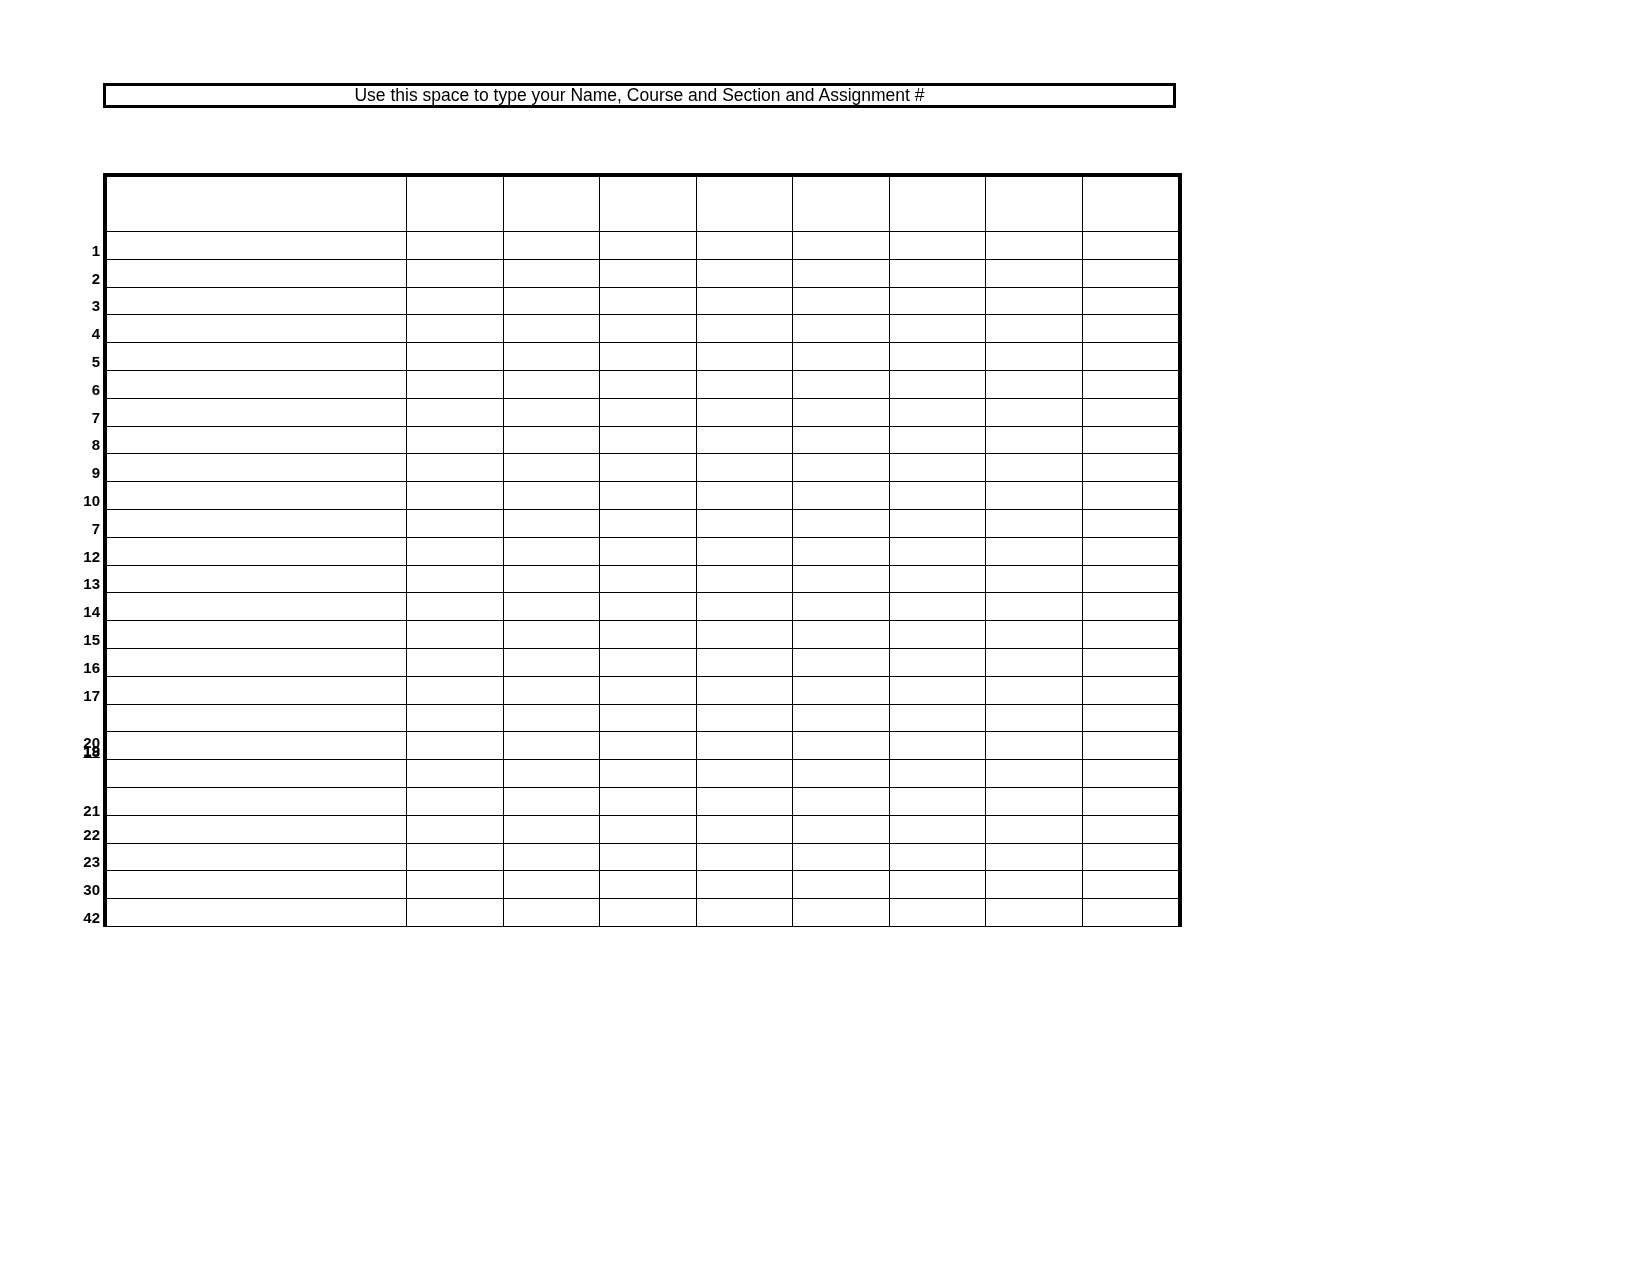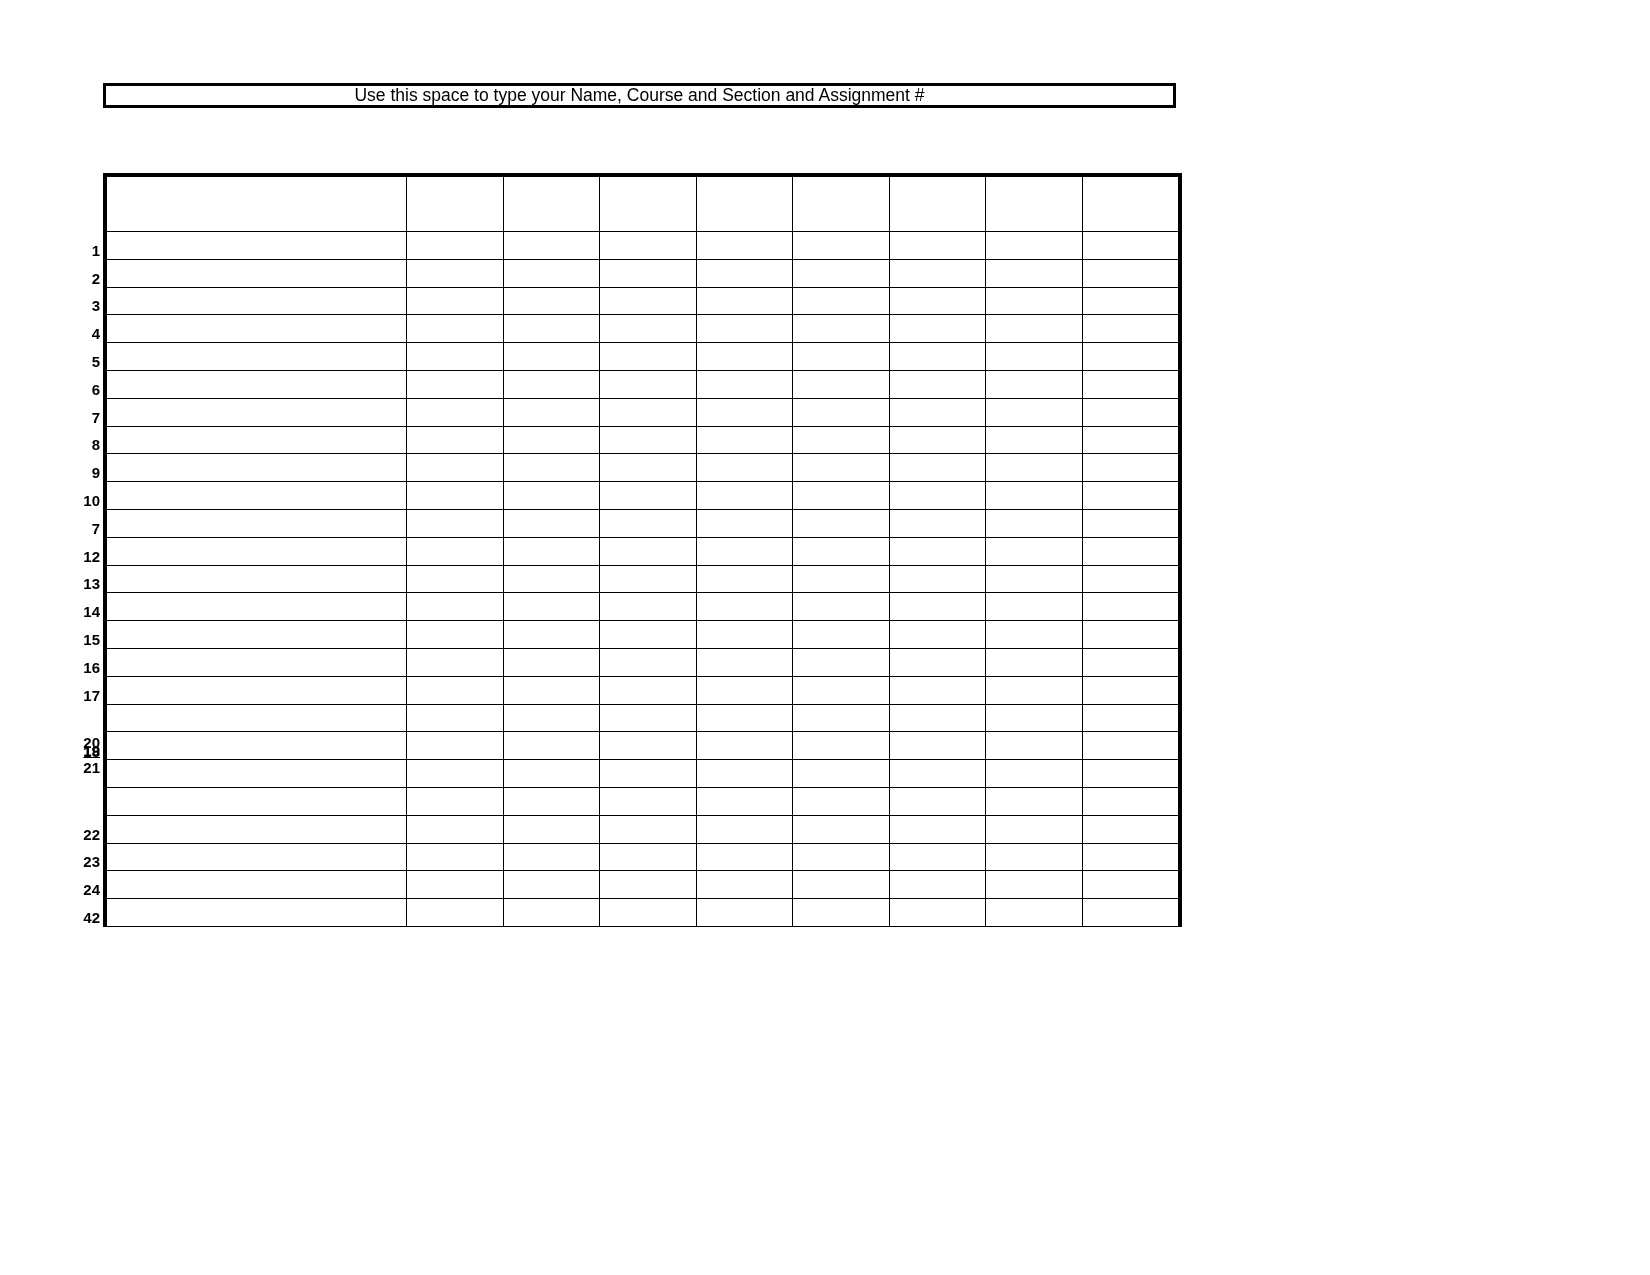--- a/index.html
+++ b/index.html
@@ -398,20 +398,20 @@
       <div class="rownum" style="top: 521.8px;">7</div>
       <div class="rownum" style="top: 549.6px;">12</div>
       <div class="rownum" style="top: 577.4px;">13</div>
       <div class="rownum" style="top: 605.2px;">14</div>
       <div class="rownum" style="top: 633px;">15</div>
       <div class="rownum" style="top: 660.8px;">16</div>
       <div class="rownum" style="top: 688.6px;">17</div>
       <div class="rownum" style="top: 745px;">18</div>
       <div class="rownum" style="top: 744.2px; text-decoration: underline;">19</div>
       <div class="rownum" style="top: 736px;">20</div>
-      <div class="rownum" style="top: 761px;">21</div>
+      <div class="rownum" style="top: 804px;">21</div>
       <div class="rownum" style="top: 827.6px;">22</div>
       <div class="rownum" style="top: 855.4px;">23</div>
-      <div class="rownum" style="top: 883.2px;">24</div>
+      <div class="rownum" style="top: 883.2px;">30</div>
       <div class="rownum" style="top: 911px;">42</div>
     </div>
 
 </div>
 
 </body></html>

